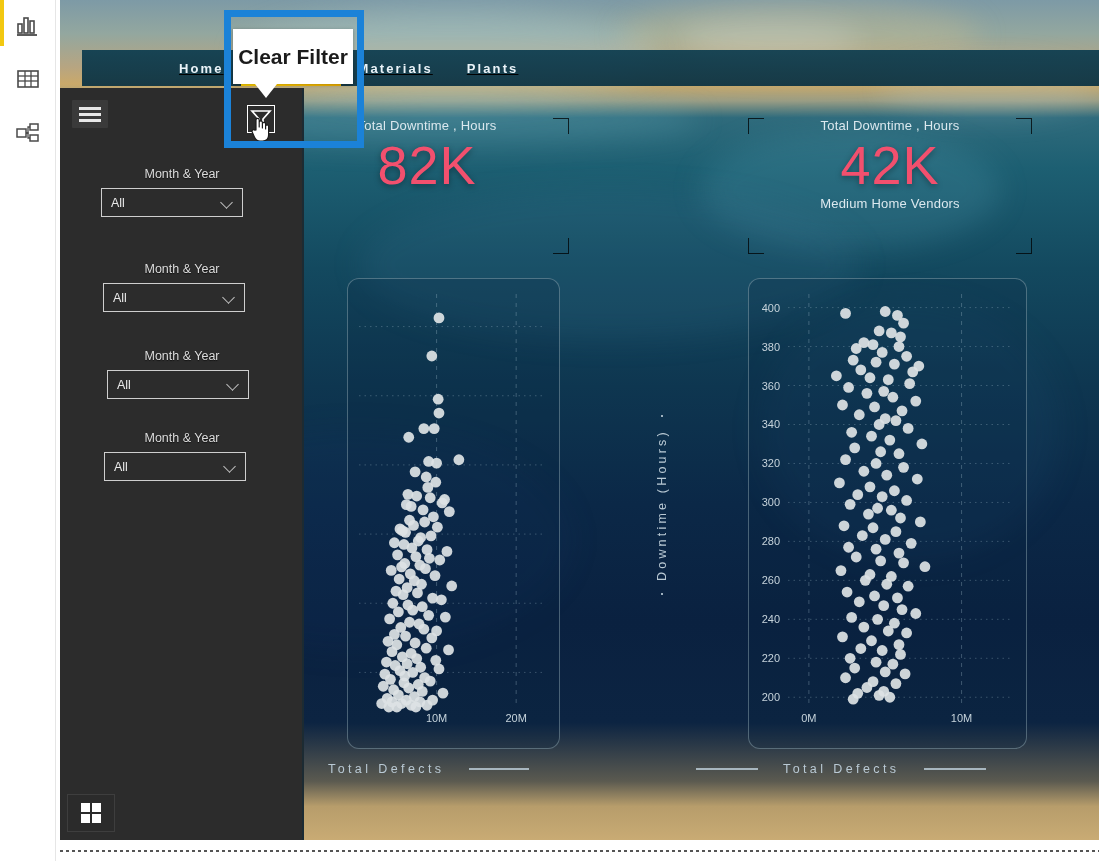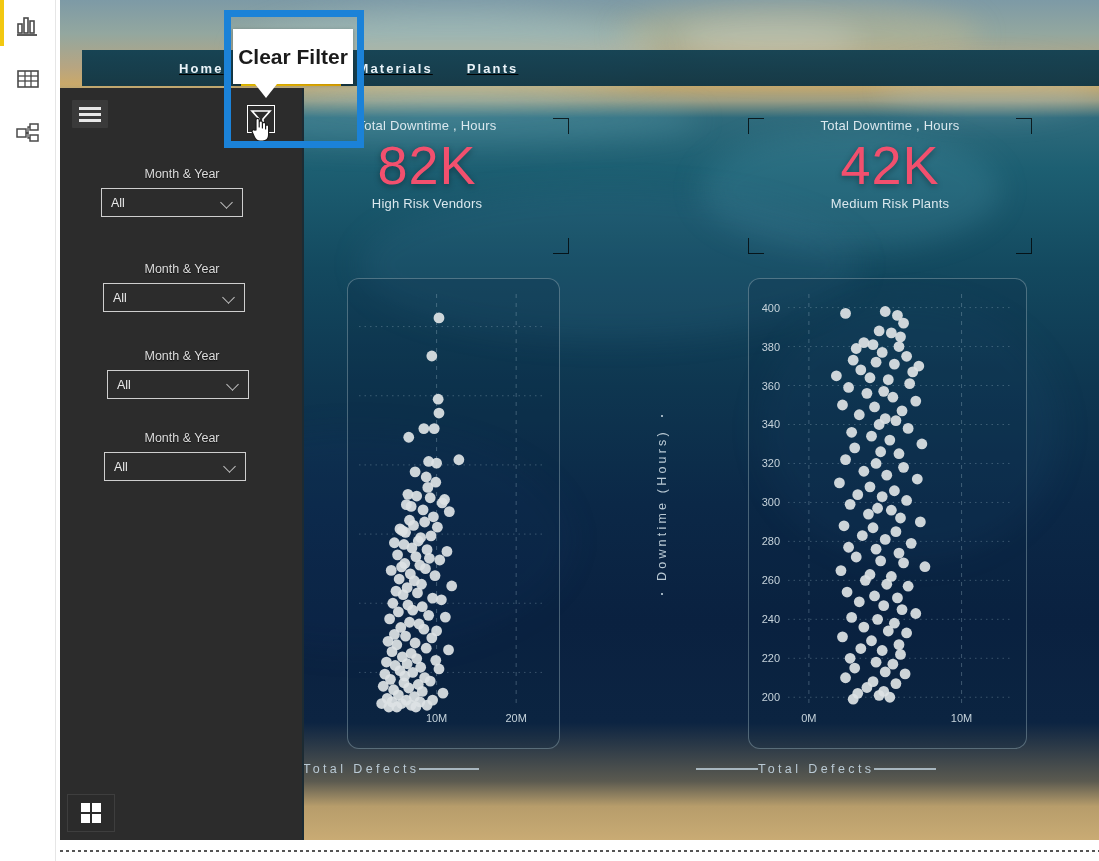--- a/index.html
+++ b/index.html
@@ -141,21 +141,21 @@
   #kpi-right { left:690px; top:118px; width:280px; height:136px; }
 
   
   .plot { position:absolute; }
   .plot-frame {
     position:absolute; inset:0; border:1.4px solid rgba(150,175,185,.45);
     border-radius:12px; background:rgba(8,36,62,.22);
   }
   .plot-svg { position:absolute; inset:0; }
   .axis-title-x {
-    position:absolute; display:flex; align-items:center; gap:0;
+    position:absolute; display:flex; align-items:center; gap:25px;
     color:#b9c9d4; font-size:12.5px; letter-spacing:3.4px; white-space:nowrap;
   }
   .axis-title-x .ln { display:block; height:1.5px; background:#b9c9d4; opacity:.85; }
   .axis-title-y {
     position:absolute; color:#b9c9d4; font-size:12.5px; letter-spacing:3.2px;
     writing-mode:vertical-rl; transform:rotate(180deg); white-space:nowrap;
     display:flex; align-items:center; gap:12px;
   }
   .axis-title-y .ln { display:block; width:1.5px; background:#b9c9d4; opacity:.85; }
 
@@ -264,31 +264,30 @@
         </div>
     </div>
 
     <div class="kpi" id="kpi-left">
       <div class="brk tl" style="left:-2px;  top:0px;"></div>
       <div class="brk tr" style="right:-2px; top:0px;"></div>
       <div class="brk bl" style="left:-2px;  bottom:0px;"></div>
       <div class="brk br" style="right:-2px; bottom:0px;"></div>
       <div class="kpi-top">Total Downtime , Hours</div>
       <div class="kpi-val">82K</div>
-      <div class="kpi-bot">High Risk Vendors</div>
     </div>
 
     <div class="kpi" id="kpi-right">
       <div class="brk tl" style="left:-2px;  top:0px;"></div>
       <div class="brk tr" style="right:-2px; top:0px;"></div>
       <div class="brk bl" style="left:-2px;  bottom:0px;"></div>
       <div class="brk br" style="right:-2px; bottom:0px;"></div>
       <div class="kpi-top">Total Downtime , Hours</div>
       <div class="kpi-val">42K</div>
-      <div class="kpi-bot">Medium Risk Plants</div>
+      <div class="kpi-bot">Medium Home Vendors</div>
     </div>
 
     <div class="plot" id="plot-left">
       <div class="plot-frame"></div>
       <svg class="plot-svg" id="svg-left" viewBox="0 0 213 471" preserveAspectRatio="none">
           <line x1="12" x2="199" y1="394.4166666666667" y2="394.4166666666667" stroke="rgba(170,195,210,.30)" stroke-width="1" stroke-dasharray="1.5 4"></line>
           <line x1="12" x2="199" y1="325.25" y2="325.25" stroke="rgba(170,195,210,.30)" stroke-width="1" stroke-dasharray="1.5 4"></line>
           <line x1="12" x2="199" y1="256.0833333333333" y2="256.0833333333333" stroke="rgba(170,195,210,.30)" stroke-width="1" stroke-dasharray="1.5 4"></line>
           <line x1="12" x2="199" y1="186.91666666666666" y2="186.91666666666666" stroke="rgba(170,195,210,.30)" stroke-width="1" stroke-dasharray="1.5 4"></line>
           <line x1="12" x2="199" y1="117.75" y2="117.75" stroke="rgba(170,195,210,.30)" stroke-width="1" stroke-dasharray="1.5 4"></line>

